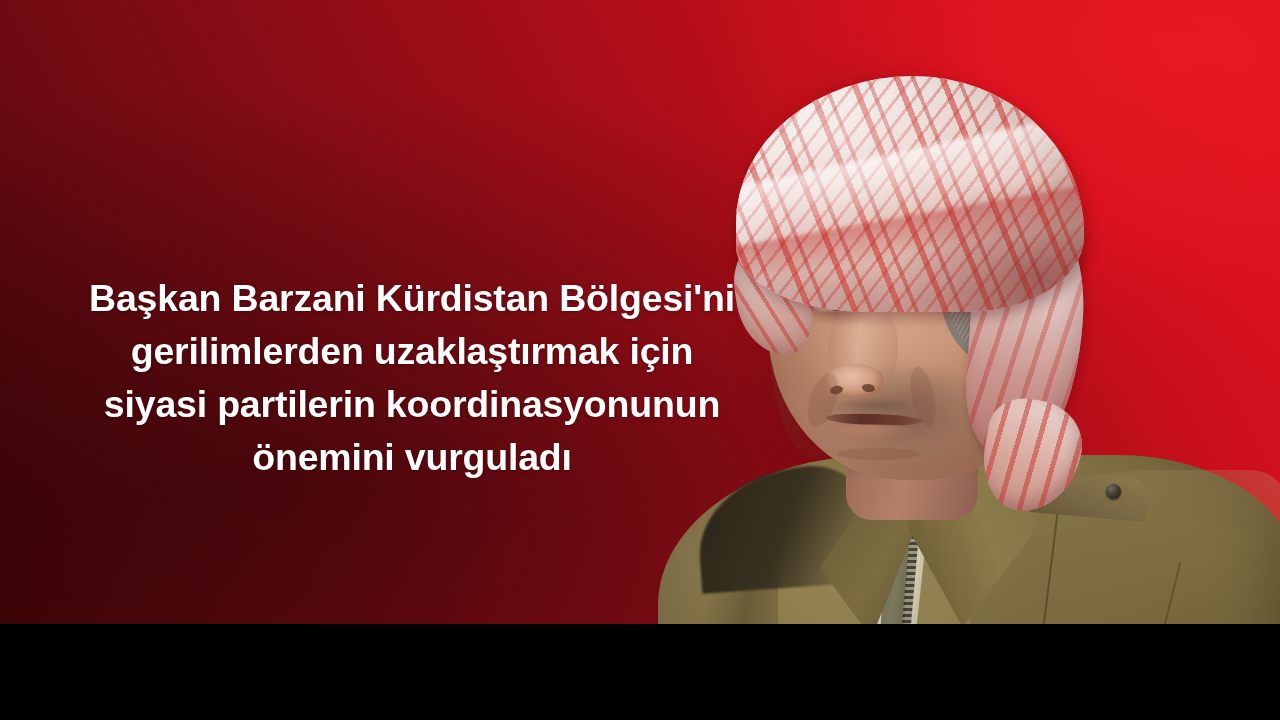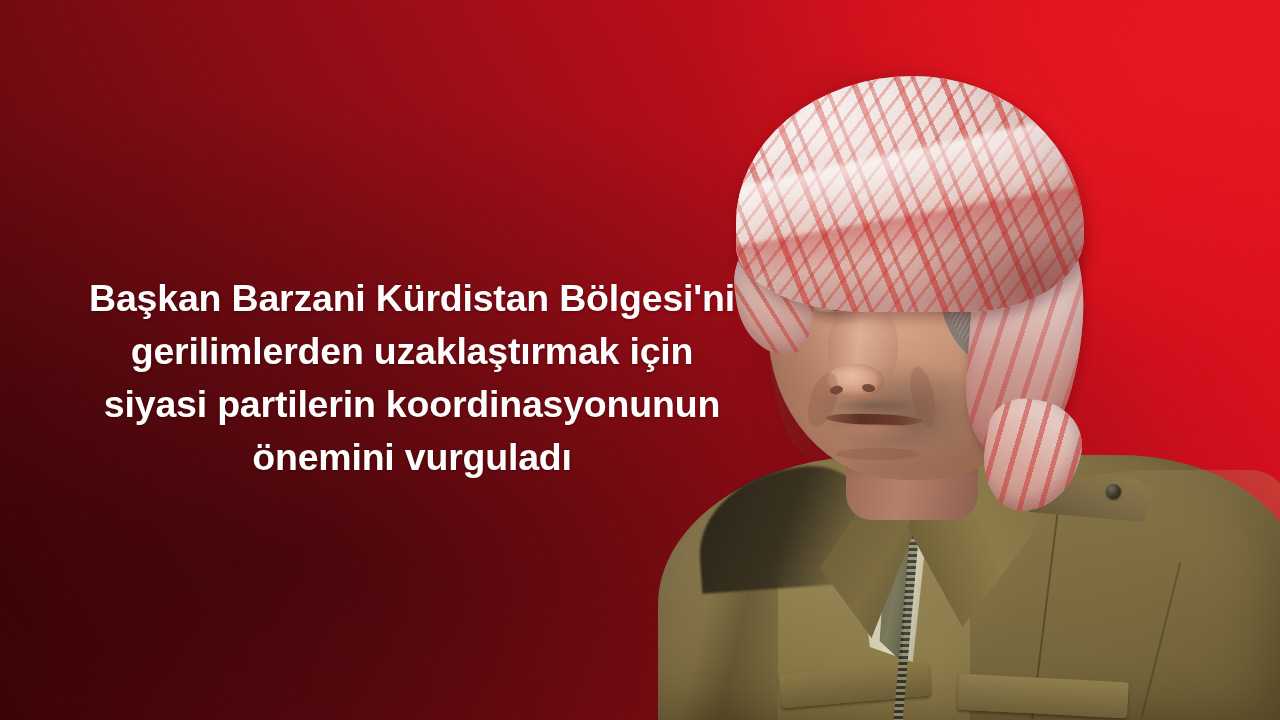--- a/index.html
+++ b/index.html
@@ -7,21 +7,21 @@
     margin: 0;
     padding: 0;
     background: #000;
   }
   body {
     font-family: "Liberation Sans", "DejaVu Sans", sans-serif;
   }
   .stage {
     position: relative;
     width: 1280px;
-    height: 720px;
+    height: 624px;
     overflow: hidden;
   }
 
   
   .bg {
     position: absolute;
     inset: 0;
     background: linear-gradient(62deg, #4d0509 0%, #6b0a11 18%, #8d0d16 38%, #b50e19 62%, #d6101d 80%, #e01220 100%);
   }
   .bg-vignette {

